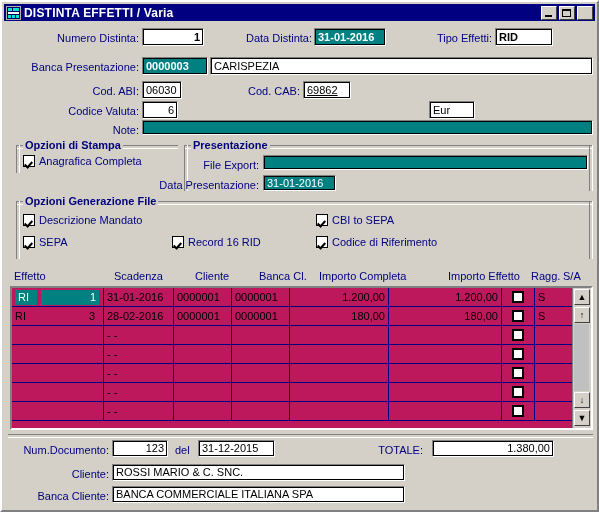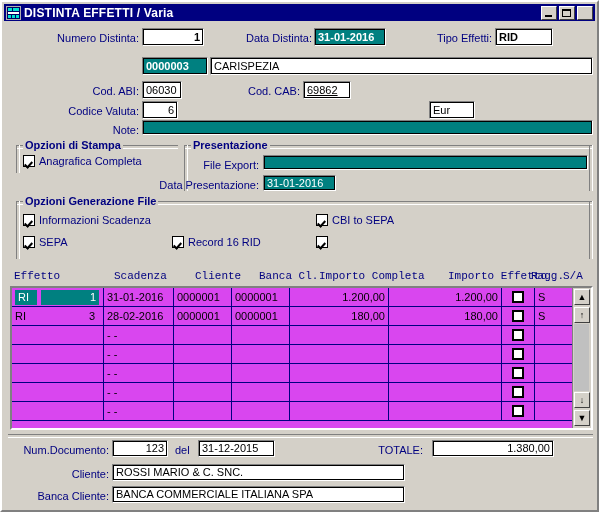--- a/index.html
+++ b/index.html
@@ -203,27 +203,26 @@
     position: absolute;
     left: 8px; top: 268px;
     width: 583px; height: 15px;
   }
   .gh {
     position: absolute;
     color: #000080;
     font-size: 11px;
     white-space: nowrap;
     top: 0;
-    font-family: Liberation Mono, monospace;
   }
   .grid-frame {
     position: absolute;
     left: 8px; top: 284px;
     width: 583px; height: 144px;
-    background: #d946ef;
+    background: #be185d;
     border: 2px solid;
     border-top-color: #808080;
     border-left-color: #808080;
     border-right-color: #ffffff;
     border-bottom-color: #ffffff;
     box-sizing: border-box;
     overflow: hidden;
   }
   .grid-inner {
     position: absolute;
@@ -337,20 +336,21 @@
 
   <div class="lbl r" style="left:36px; top:30px; width:101px;">Numero Distinta:</div>
   <div class="fld right bold" style="left:140px; top:26px; width:62px; height:18px;">1</div>
 
   <div class="lbl r" style="left:232px; top:30px; width:78px;">Data Distinta:</div>
   <div class="fld teal bold" style="left:312px; top:26px; width:72px; height:18px;">31-01-2016</div>
 
   <div class="lbl r" style="left:418px; top:30px; width:72px;">Tipo Effetti:</div>
   <div class="fld bold" style="left:493px; top:26px; width:58px; height:18px;">RID</div>
 
+  <div class="lbl r" style="left:10px; top:59px; width:127px;">Banca Presentazione:</div>
   <div class="fld teal bold" style="left:140px; top:55px; width:66px; height:18px;">0000003</div>
   <div class="fld" style="left:208px; top:55px; width:383px; height:18px;">CARISPEZIA</div>
 
   <div class="lbl r" style="left:60px; top:83px; width:77px;">Cod. ABI:</div>
   <div class="fld" style="left:140px; top:79px; width:40px; height:18px;">06030</div>
 
   <div class="lbl r" style="left:220px; top:83px; width:78px;">Cod. CAB:</div>
   <div class="fld" style="left:301px; top:79px; width:48px; height:18px;text-decoration:underline;">69862</div>
 
   <div class="lbl r" style="left:46px; top:103px; width:91px;">Codice Valuta:</div>
@@ -384,37 +384,38 @@
 
   <div class="grp" style="left:14px; top:199px; width:577px; height:58px;">
     <div class="gline"></div>
     <div class="gside-l"></div>
     <div class="gside-r"></div>
     <div class="gtitle">Opzioni Generazione File</div>
   </div>
 
   <div class="cbrow" style="left:21px; top:212px;">
     <span class="cbox checked"></span>
-    <span class="cblabel">Informazioni Scadenza</span>
+    <span class="cblabel">Descrizione Mandato</span>
   </div>
   <div class="cbrow" style="left:314px; top:212px;">
     <span class="cbox checked"></span>
     <span class="cblabel">CBI to SEPA</span>
   </div>
 
   <div class="cbrow" style="left:21px; top:234px;">
     <span class="cbox checked"></span>
     <span class="cblabel">SEPA</span>
   </div>
   <div class="cbrow" style="left:170px; top:234px;">
     <span class="cbox checked"></span>
     <span class="cblabel">Record 16 RID</span>
   </div>
   <div class="cbrow" style="left:314px; top:234px;">
     <span class="cbox checked"></span>
+    <span class="cblabel">Codice di Riferimento</span>
   </div>
 
   <div class="grid-headers">
     <div class="gh" style="left:4px;">Effetto</div>
     <div class="gh" style="left:104px;">Scadenza</div>
     <div class="gh" style="left:185px;">Cliente</div>
     <div class="gh" style="left:249px;">Banca Cl.</div>
     <div class="gh" style="left:309px;">Importo Completa</div>
     <div class="gh" style="left:438px;">Importo Effetto</div>
     <div class="gh" style="left:521px;">Ragg.</div>

